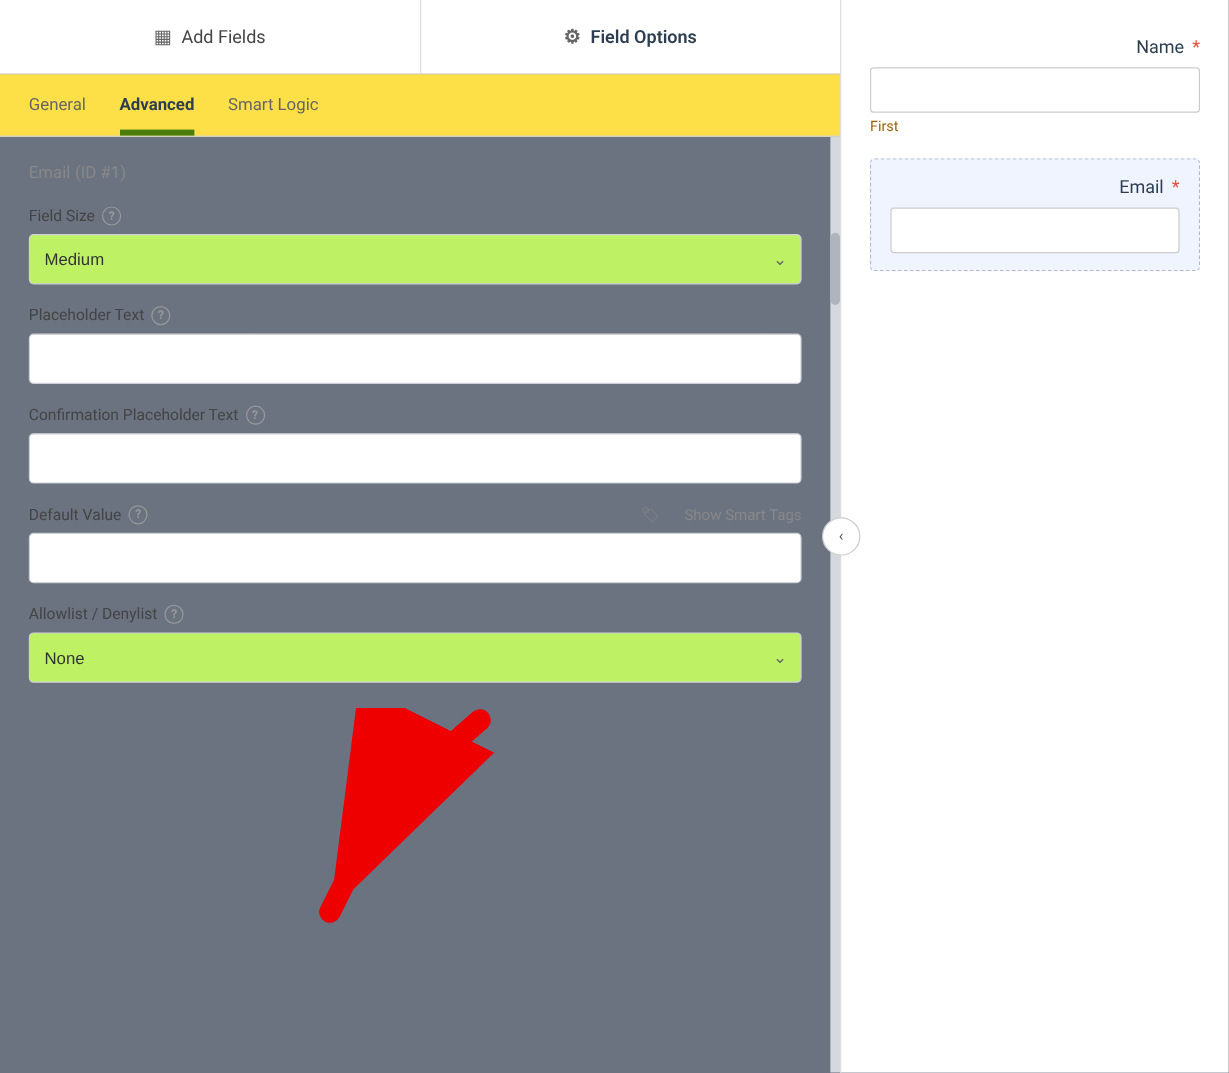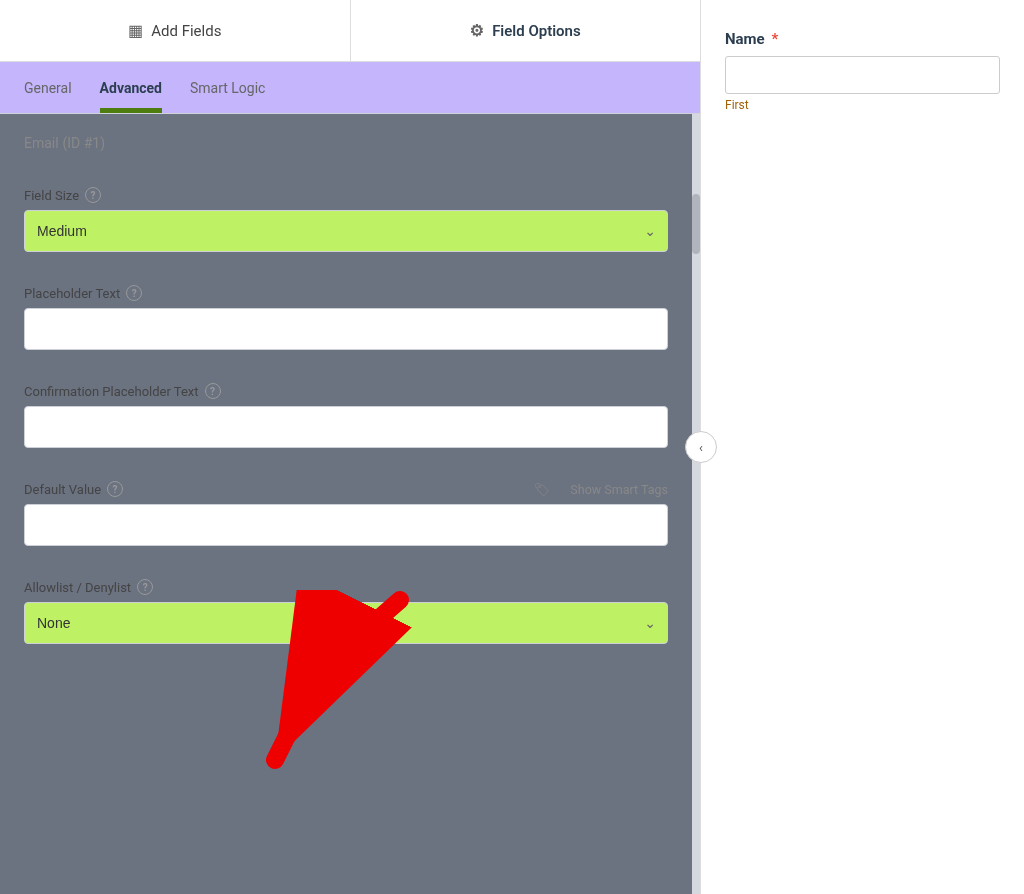--- a/index.html
+++ b/index.html
@@ -36,21 +36,21 @@
       color: #2c3e50;
     }
     .tab-icon {
       font-size: 16px;
       color: #666;
     }
 
     
     .sub-tabs {
       display: flex;
-      background: #c4b5fd;
+      background: #fde047;
       padding: 18px 24px 0 24px;
       gap: 28px;
       border-bottom: 1px solid #d0d3da;
       text-align: right;
     }
     .sub-tab {
       font-size: 14px;
       color: #666;
       padding-bottom: 12px;
       cursor: pointer;
@@ -79,21 +79,20 @@
       margin-bottom: 20px;
     }
     .field-title span {
       font-weight: 400;
       color: #888;
       font-size: 14px;
     }
 
     .form-group {
       margin-bottom: 18px;
-      margin-top: 15px;
     }
 
     .form-label {
       font-size: 13px;
       color: #444;
       margin-bottom: 7px;
       display: flex;
       align-items: center;
       gap: 6px;
     }
@@ -211,23 +210,24 @@
       color: #1a1a2e;
       line-height: 1.2;
       margin-bottom: 28px;
     }
 
     .preview-field {
       margin-bottom: 20px;
     }
     .preview-field-label {
       font-size: 15px;
-      font-weight: 700;
+      font-weight: 400;
       color: #2c3e50;
       margin-bottom: 8px;
+      text-align: right;
     }
     .preview-field-label .required {
       color: #e74c3c;
       margin-left: 3px;
     }
     .preview-input {
       width: 100%;
       height: 38px;
       border: 1px solid #cdd0d8;
       border-radius: 3px;
@@ -410,14 +410,21 @@
 
   <div class="preview-field">
     <div class="preview-field-label">
       <span>Name</span>
       <span class="required">*</span>
     </div>
     <div class="preview-input" style="border:1px solid #ccc; background:#fff; height:38px;"></div>
     <div class="preview-sub-label">First</div>
   </div>
 
+  <div class="preview-email-section">
+    <div class="preview-field-label">
+      <span>Email</span>
+      <span class="required">*</span>
+    </div>
+    <div class="preview-input" style="border:1px solid #ccc; background:#fff; height:38px;"></div>
+  </div>
 
 </div>
 
 </body></html>

